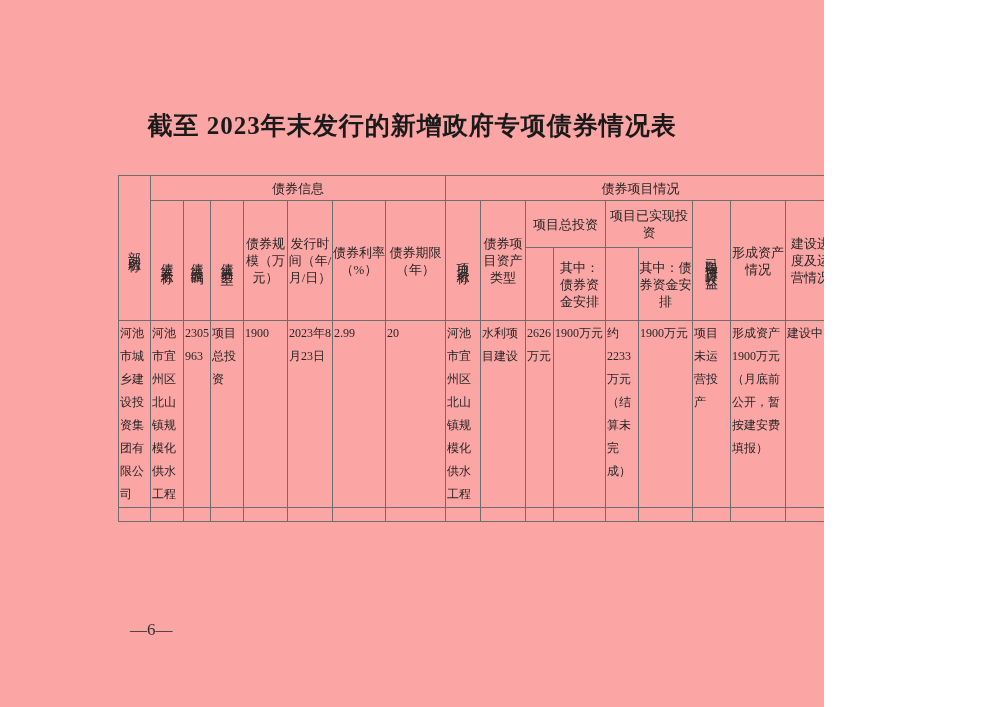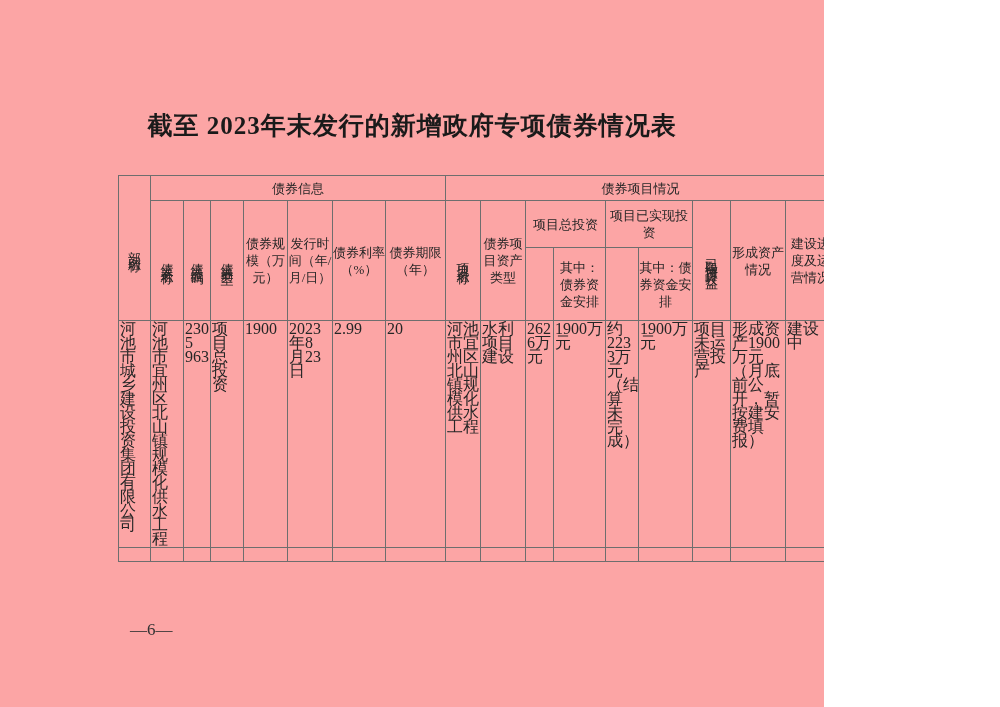--- a/index.html
+++ b/index.html
@@ -39,22 +39,22 @@
   }
   table.bond th {
     font-weight: normal;
     font-size: 13px;
     line-height: 17px;
     text-align: center;
     vertical-align: middle;
     color: #262626;
   }
   table.bond td {
-    font-size: 16px;
-    line-height: 14px;
+    font-size: 12px;
+    line-height: 23px;
     text-align: left;
     vertical-align: top;
     padding: 1px 1px;
     color: #262626;
   }
   td.num { text-align: center; }
   .vt {
     writing-mode: vertical-lr;
     text-orientation: upright;
     letter-spacing: 3px;

